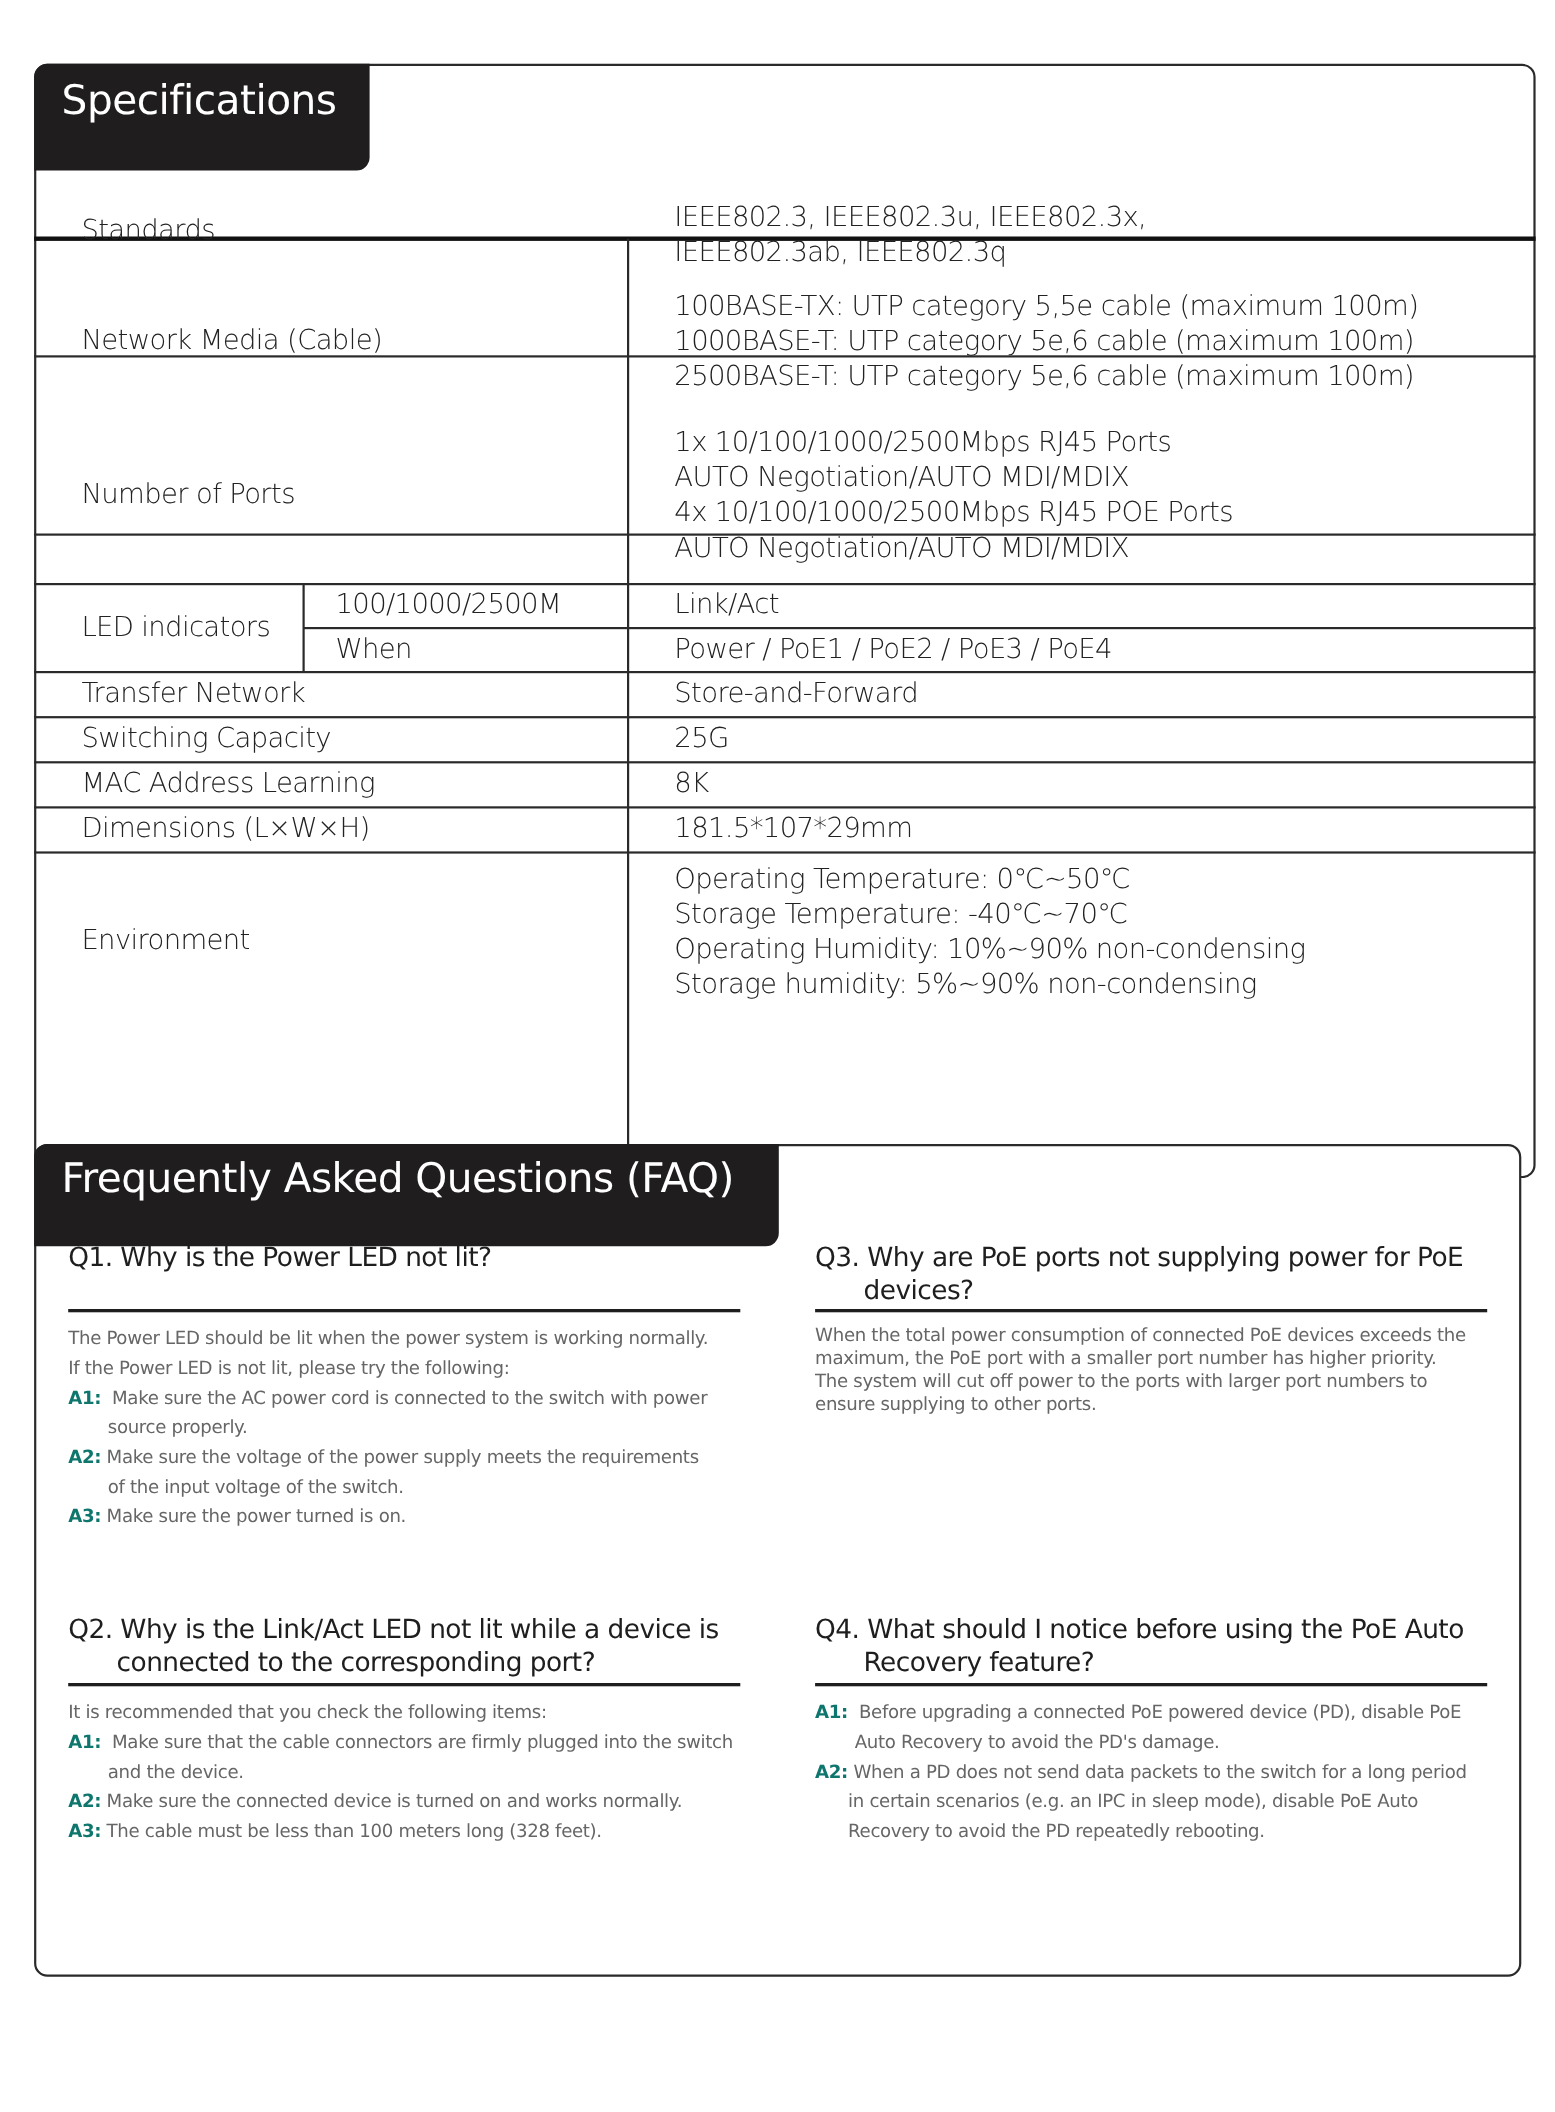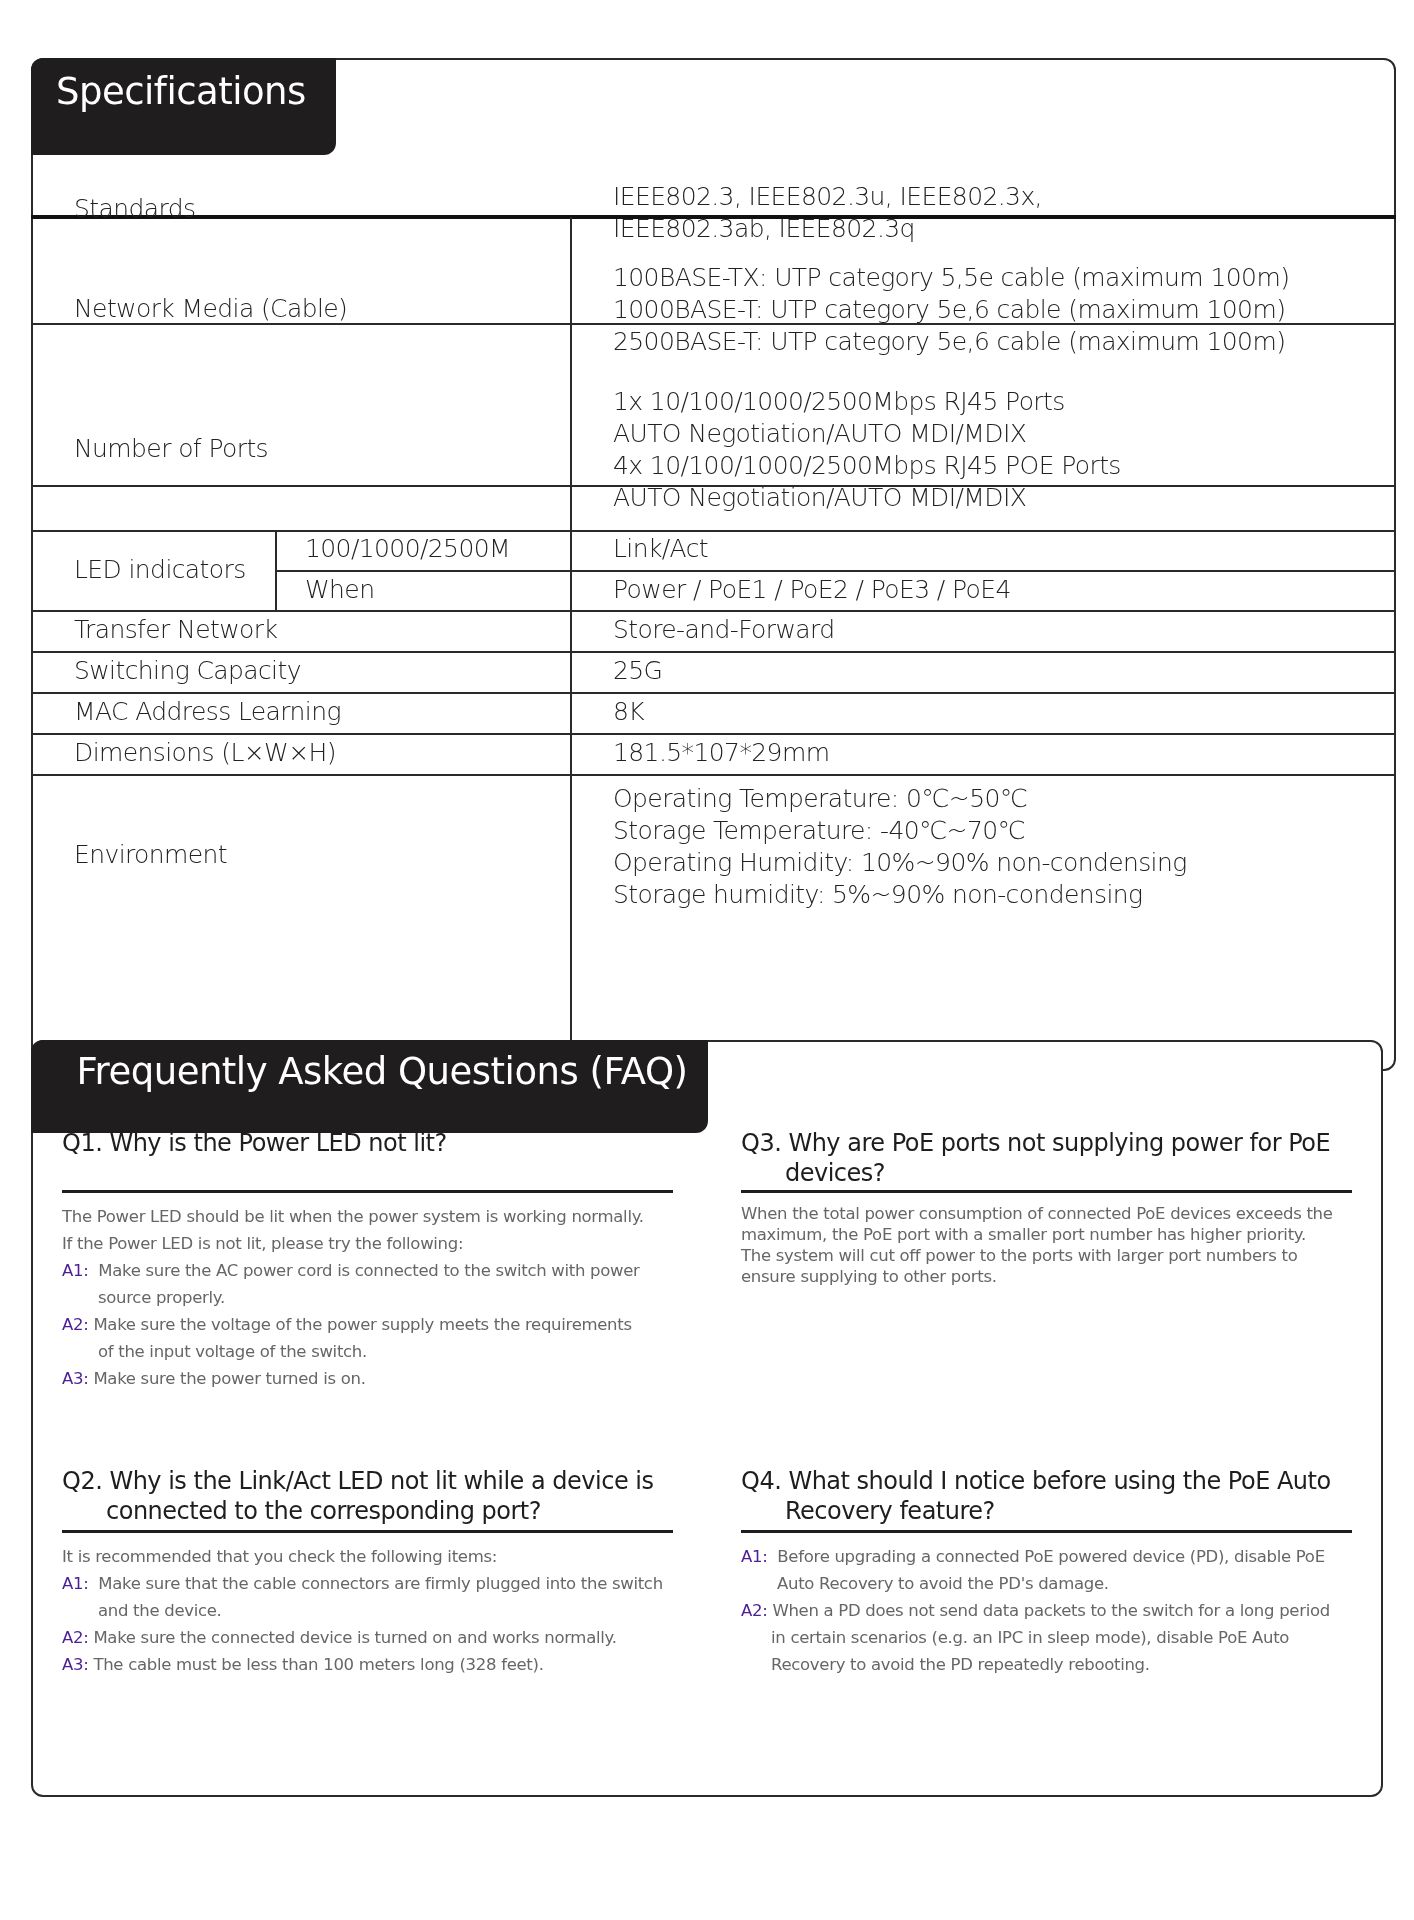--- a/index.html
+++ b/index.html
@@ -9,26 +9,26 @@
   
   #spec-box { left:31px; top:58px; width:1365px; height:1013px; }
   #spec-tab { left:31px; top:58px; width:305px; height:97px; font-size:37px; padding:12px 0 0 25px; letter-spacing:-0.5px; }
   .hline { position:absolute; background:#2a2a2a; height:2px; }
   .vline { position:absolute; background:#2a2a2a; width:2px; }
   .cell { position:absolute; font-size:25px; line-height:32px; color:#222; font-family:"DejaVu Sans", sans-serif; letter-spacing:-0.6px; font-weight:300; }
   .cell.val { left:613px; }
   .cell.lab { left:74px; }
   
   #faq-box { left:31px; top:1040px; width:1352px; height:757px; }
-  #faq-tab { left:31px; top:1040px; width:677px; height:93px; font-size:37px; padding:10px 0 0 25px; letter-spacing:-0.5px;text-align:center; }
+  #faq-tab { left:31px; top:1040px; width:677px; height:93px; font-size:37px; padding:10px 0 0 25px; letter-spacing:-0.5px; }
   .q { position:absolute; font-size:24px; line-height:30px; color:#1e1e1e; font-family:"DejaVu Sans", sans-serif; letter-spacing:-0.5px; }
   .q .cont { display:block; padding-left:44px; }
   .uline { position:absolute; height:3px; background:#1e1e1e; }
   .ans { position:absolute; font-size:16.5px; line-height:27px; color:#666; font-family:"DejaVu Sans", sans-serif; letter-spacing:-0.3px; }
-  .ans .lead { color:#4c1d95; font-weight:normal; }
+  .ans .lead { color:#0f766e; font-weight:bold; }
   .ans .p { display:block; }
   .ans .ind { display:block; padding-left:36px; }
 </style>
 </head>
 <body>
 
 <div class="box" id="spec-box"></div>
 <div class="tab" id="spec-tab">Specifications</div>
 
 <div class="hline" style="left:31px;width:1365px;top:215px;height:4px;background:#111"></div>

